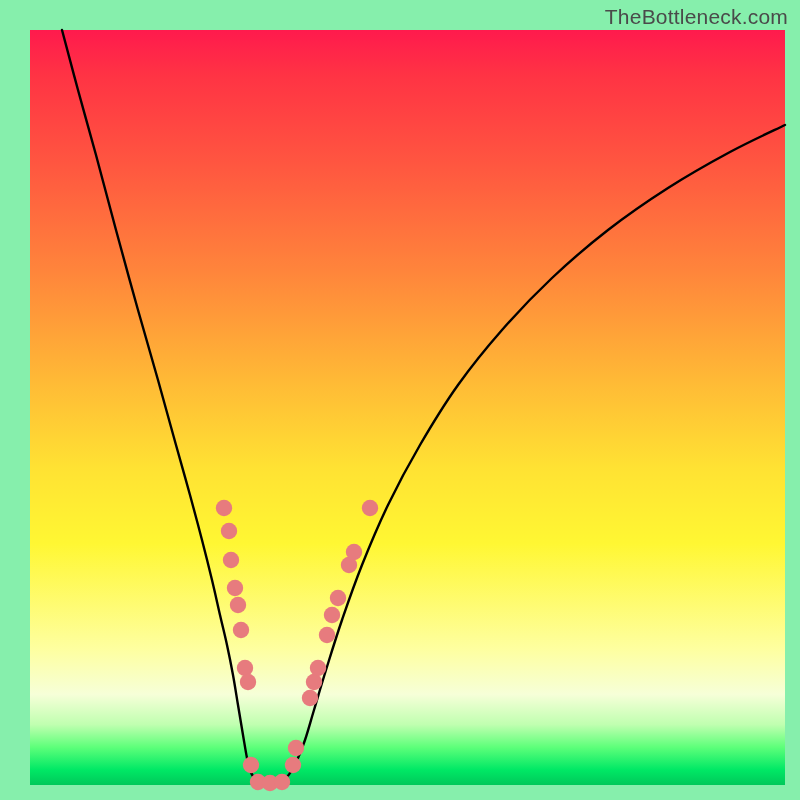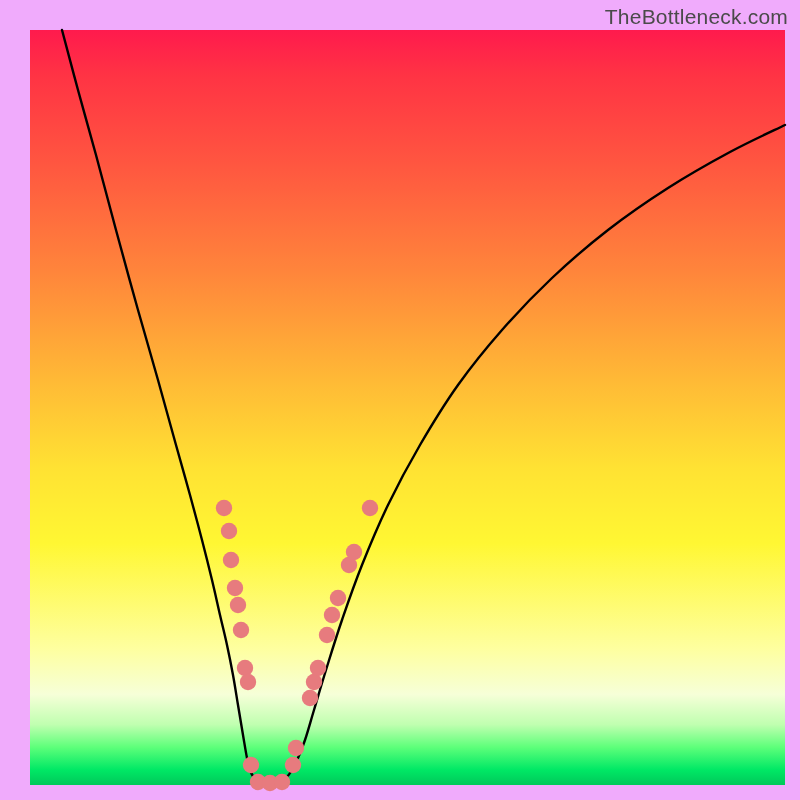--- a/index.html
+++ b/index.html
@@ -10,21 +10,21 @@
     overflow: hidden;
     background: #000;
     font-family: Arial, Helvetica, sans-serif;
   }
   .frame {
     position: absolute;
     left: 0;
     top: 0;
     width: 800px;
     height: 800px;
-    background: #f0abfc;
+    background: #86efac;
   }
   .plot {
     position: absolute;
     left: 30px;
     top: 30px;
     width: 755px;
     height: 755px;
     background: linear-gradient(to bottom,
       #ff1a4d 0%,
       #ff3344 6%,

